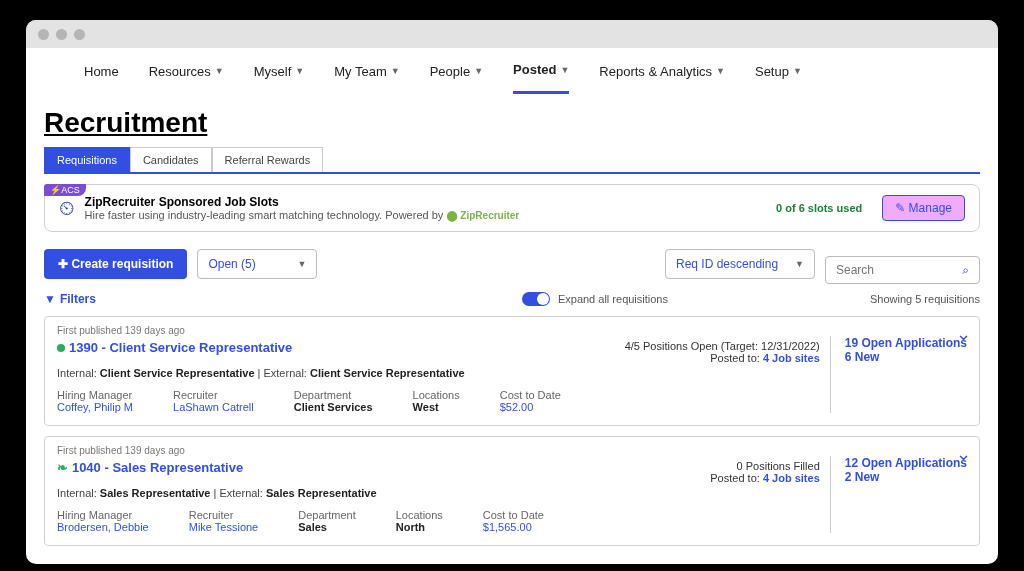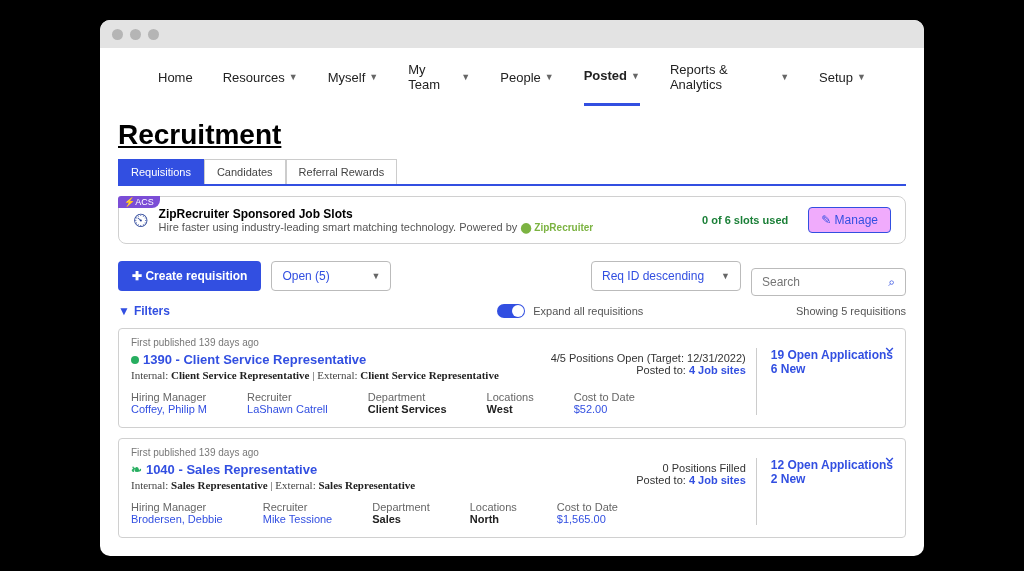--- a/index.html
+++ b/index.html
@@ -1,17 +1,17 @@
 <!DOCTYPE html>
 <html><head>
 <meta charset="utf-8">
 <style>
 * { box-sizing: border-box; margin: 0; padding: 0; }
 body { font-family: Arial, sans-serif; background: #000; display: flex; justify-content: center; align-items: flex-start; padding: 20px 0; }
-.window { width: 824px; background: #fff; border-radius: 10px; overflow: hidden; box-shadow: 0 4px 20px rgba(0,0,0,0.3); }
+.window { width: 972px; background: #fff; border-radius: 10px; overflow: hidden; box-shadow: 0 4px 20px rgba(0,0,0,0.3); }
 .titlebar { height: 28px; background: #e3e3e3; display: flex; align-items: center; padding: 0 12px; gap: 7px; }
 .dot { width: 11px; height: 11px; border-radius: 50%; background: #b5b5b5; }
 .content { padding: 0 18px 18px; }
 .nav { display: flex; gap: 30px; padding: 14px 40px 0; border-bottom: 1px solid #fff; }
 .nav-item { font-size: 13px; color: #222; padding-bottom: 14px; cursor: pointer; display: flex; align-items: center; gap: 4px; }
 .nav-item.active { border-bottom: 3px solid #324fe1; font-weight: bold; }
 .caret { font-size: 9px; color: #666; }
 h1.page-title { font-size: 28px; font-weight: 800; margin: 12px 0 8px; text-decoration: underline; }
 .tabs { display: flex; border-bottom: 2px solid #324fe1; }
 .tab { font-size: 11px; padding: 6px 12px; border: 1px solid #ccc; border-bottom: none; color: #444; cursor: pointer; }
@@ -40,21 +40,21 @@
 .expand-label { color: #555; font-size: 11px; }
 .subbar-left { display:flex; align-items:center; flex:1; }
 .subbar-mid { display:flex; align-items:center; justify-content:center; flex:1; }
 .subbar-right { flex:1; text-align:right; color:#555; font-size:11px; }
 .card { border: 1px solid #d0d0d0; border-radius: 4px; margin-top: 10px; padding: 8px 12px 12px; font-size: 12px; position: relative; }
 .card-age { font-size: 10px; color: #777; }
 .card-head { display: flex; justify-content: space-between; margin-top: 4px; }
 .req-title { color: #324fe1; font-weight: bold; font-size: 13px; display: flex; align-items: center; gap: 4px; }
 .status-dot { width: 8px; height: 8px; border-radius: 50%; background: #27ae60; display: inline-block; }
 .leaf-icon { color: #27ae60; }
-.intext { color: #444; font-size: 11px; margin-top: 2px; font-family: Liberation Serif, serif; }
+.intext { color: #444; font-size: 11px; margin-top: 12px; }
 .intext b { color: #222; }
 .right-col { text-align: right; font-size: 11px; color: #333; }
 .right-col a { color: #324fe1; font-weight: bold; }
 .stats-box { border-left: 1px solid #ccc; padding-left: 14px; margin-left: 10px; text-align: left; }
 .stats-box a { color: #324fe1; font-weight: bold; font-size: 12px; display: block; }
 .card-body { display: flex; margin-top: 10px; gap: 40px; }
 .col { font-size: 11px; }
 .col .lbl { color: #666; }
 .col .val { color: #222; font-weight: bold; }
 .col .link { color: #324fe1; }

